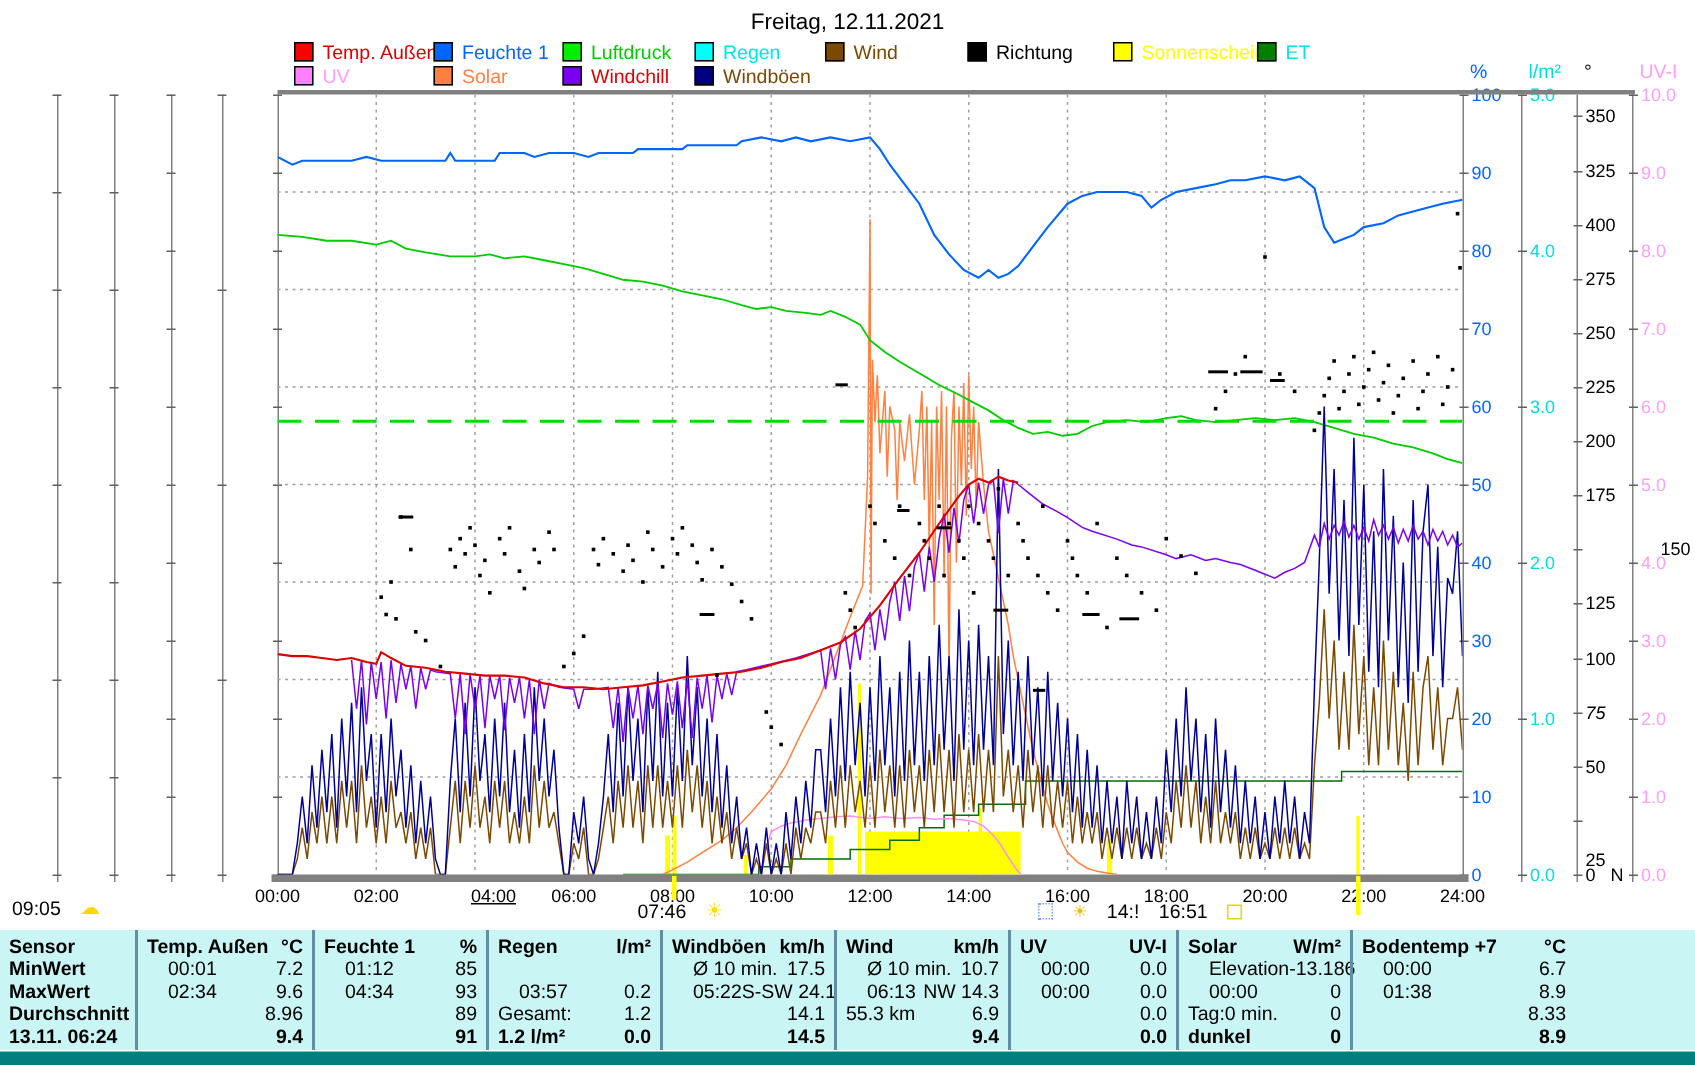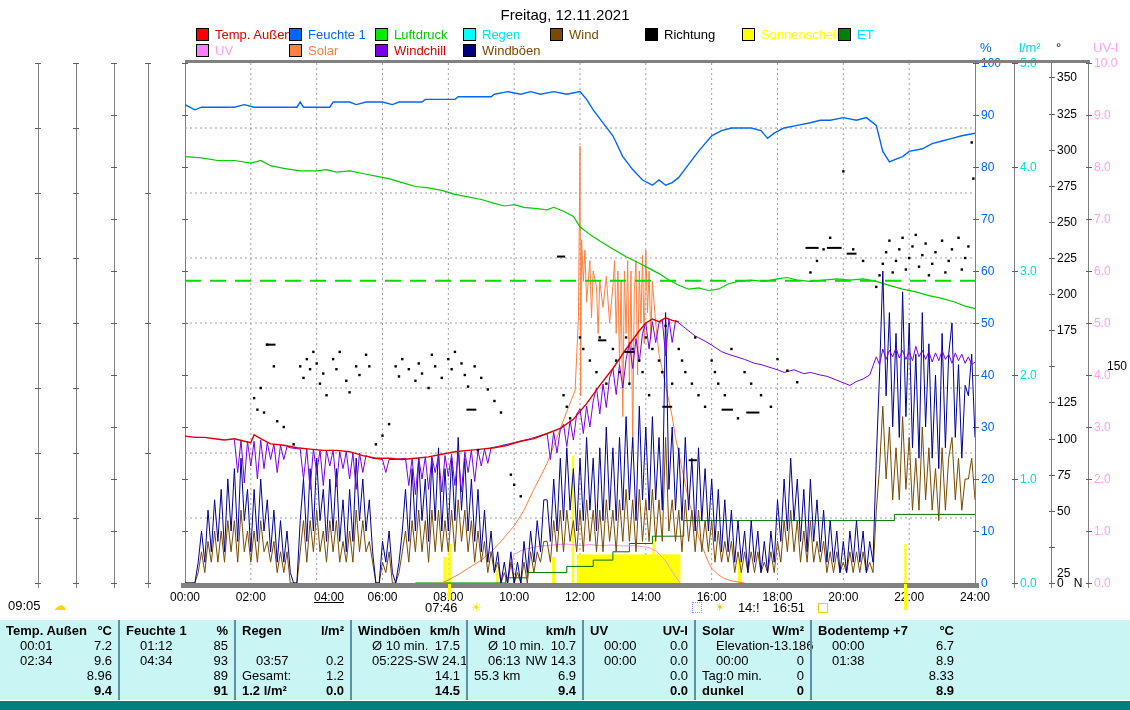--- a/index.html
+++ b/index.html
@@ -175,21 +175,21 @@
       <div class="tick-lab abs" style="top: 473px; color: rgb(0, 221, 221); left: 1020px; white-space: pre;">1.0</div>
       <div class="tickmark abs" style="top: 479px; left: 1012px;"></div>
       <div class="tick-lab abs" style="top: 577px; color: rgb(0, 221, 221); left: 1020px; white-space: pre;">0.0</div>
       <div class="tickmark abs" style="top: 583px; left: 1012px;"></div>
       <div class="spine abs" style="left: 1051px;"></div>
       <div class="unit-lab abs" style="top: 40px; color: rgb(0, 0, 0); left: 1056px;">°</div>
       <div class="tick-lab abs" style="top: 71.4444px; color: rgb(0, 0, 0); left: 1057px; white-space: pre;">350</div>
       <div class="tickmark abs" style="top: 77.4444px; left: 1049px;"></div>
       <div class="tick-lab abs" style="top: 107.556px; color: rgb(0, 0, 0); left: 1057px; white-space: pre;">325</div>
       <div class="tickmark abs" style="top: 113.556px; left: 1049px;"></div>
-      <div class="tick-lab abs" style="top: 143.667px; color: rgb(0, 0, 0); left: 1057px; white-space: pre;">300</div>
+      <div class="tick-lab abs" style="top: 143.667px; color: rgb(0, 0, 0); left: 1057px; white-space: pre;">400</div>
       <div class="tickmark abs" style="top: 149.667px; left: 1049px;"></div>
       <div class="tick-lab abs" style="top: 179.778px; color: rgb(0, 0, 0); left: 1057px; white-space: pre;">275</div>
       <div class="tickmark abs" style="top: 185.778px; left: 1049px;"></div>
       <div class="tick-lab abs" style="top: 215.889px; color: rgb(0, 0, 0); left: 1057px; white-space: pre;">250</div>
       <div class="tickmark abs" style="top: 221.889px; left: 1049px;"></div>
       <div class="tick-lab abs" style="top: 252px; color: rgb(0, 0, 0); left: 1057px; white-space: pre;">225</div>
       <div class="tickmark abs" style="top: 258px; left: 1049px;"></div>
       <div class="tick-lab abs" style="top: 288.111px; color: rgb(0, 0, 0); left: 1057px; white-space: pre;">200</div>
       <div class="tickmark abs" style="top: 294.111px; left: 1049px;"></div>
       <div class="tick-lab abs" style="top: 324.222px; color: rgb(0, 0, 0); left: 1057px; white-space: pre;">175</div>
@@ -454,20 +454,27 @@
     <span class="ico" style="color:#e8c000;font-size:11px;">☀</span>
     <span>14:!</span>
     <span>16:51</span>
     <span class="sq-outline"></span>
   </div>
 
   <div class="abs ybar" style="left:448px;top:584px;height:16px;"></div>
   <div class="abs ybar" style="left:904px;top:584px;height:26px;"></div>
 
   <div id="info-table" class="abs">
+      <div class="tcol" style="width: 90px;">
+        <div class="trow b" style="justify-content: flex-start;">Sensor</div>
+        <div class="trow b" style="justify-content: flex-start;">MinWert</div>
+        <div class="trow b" style="justify-content: flex-start;">MaxWert</div>
+        <div class="trow b" style="justify-content: flex-start;">Durchschnitt</div>
+        <div class="trow b" style="justify-content: flex-start;">13.11. 06:24</div>
+      </div>
       <div class="tcol" style="width: 118px;">
         <div class="trow b">
           <span class="lt">Temp. Außen</span>
           <span class="rt">°C</span>
         </div>
         <div class="trow">
           <span class="lt" style="padding-left: 14px;">00:01</span>
           <span class="rt">7.2</span>
         </div>
         <div class="trow">

